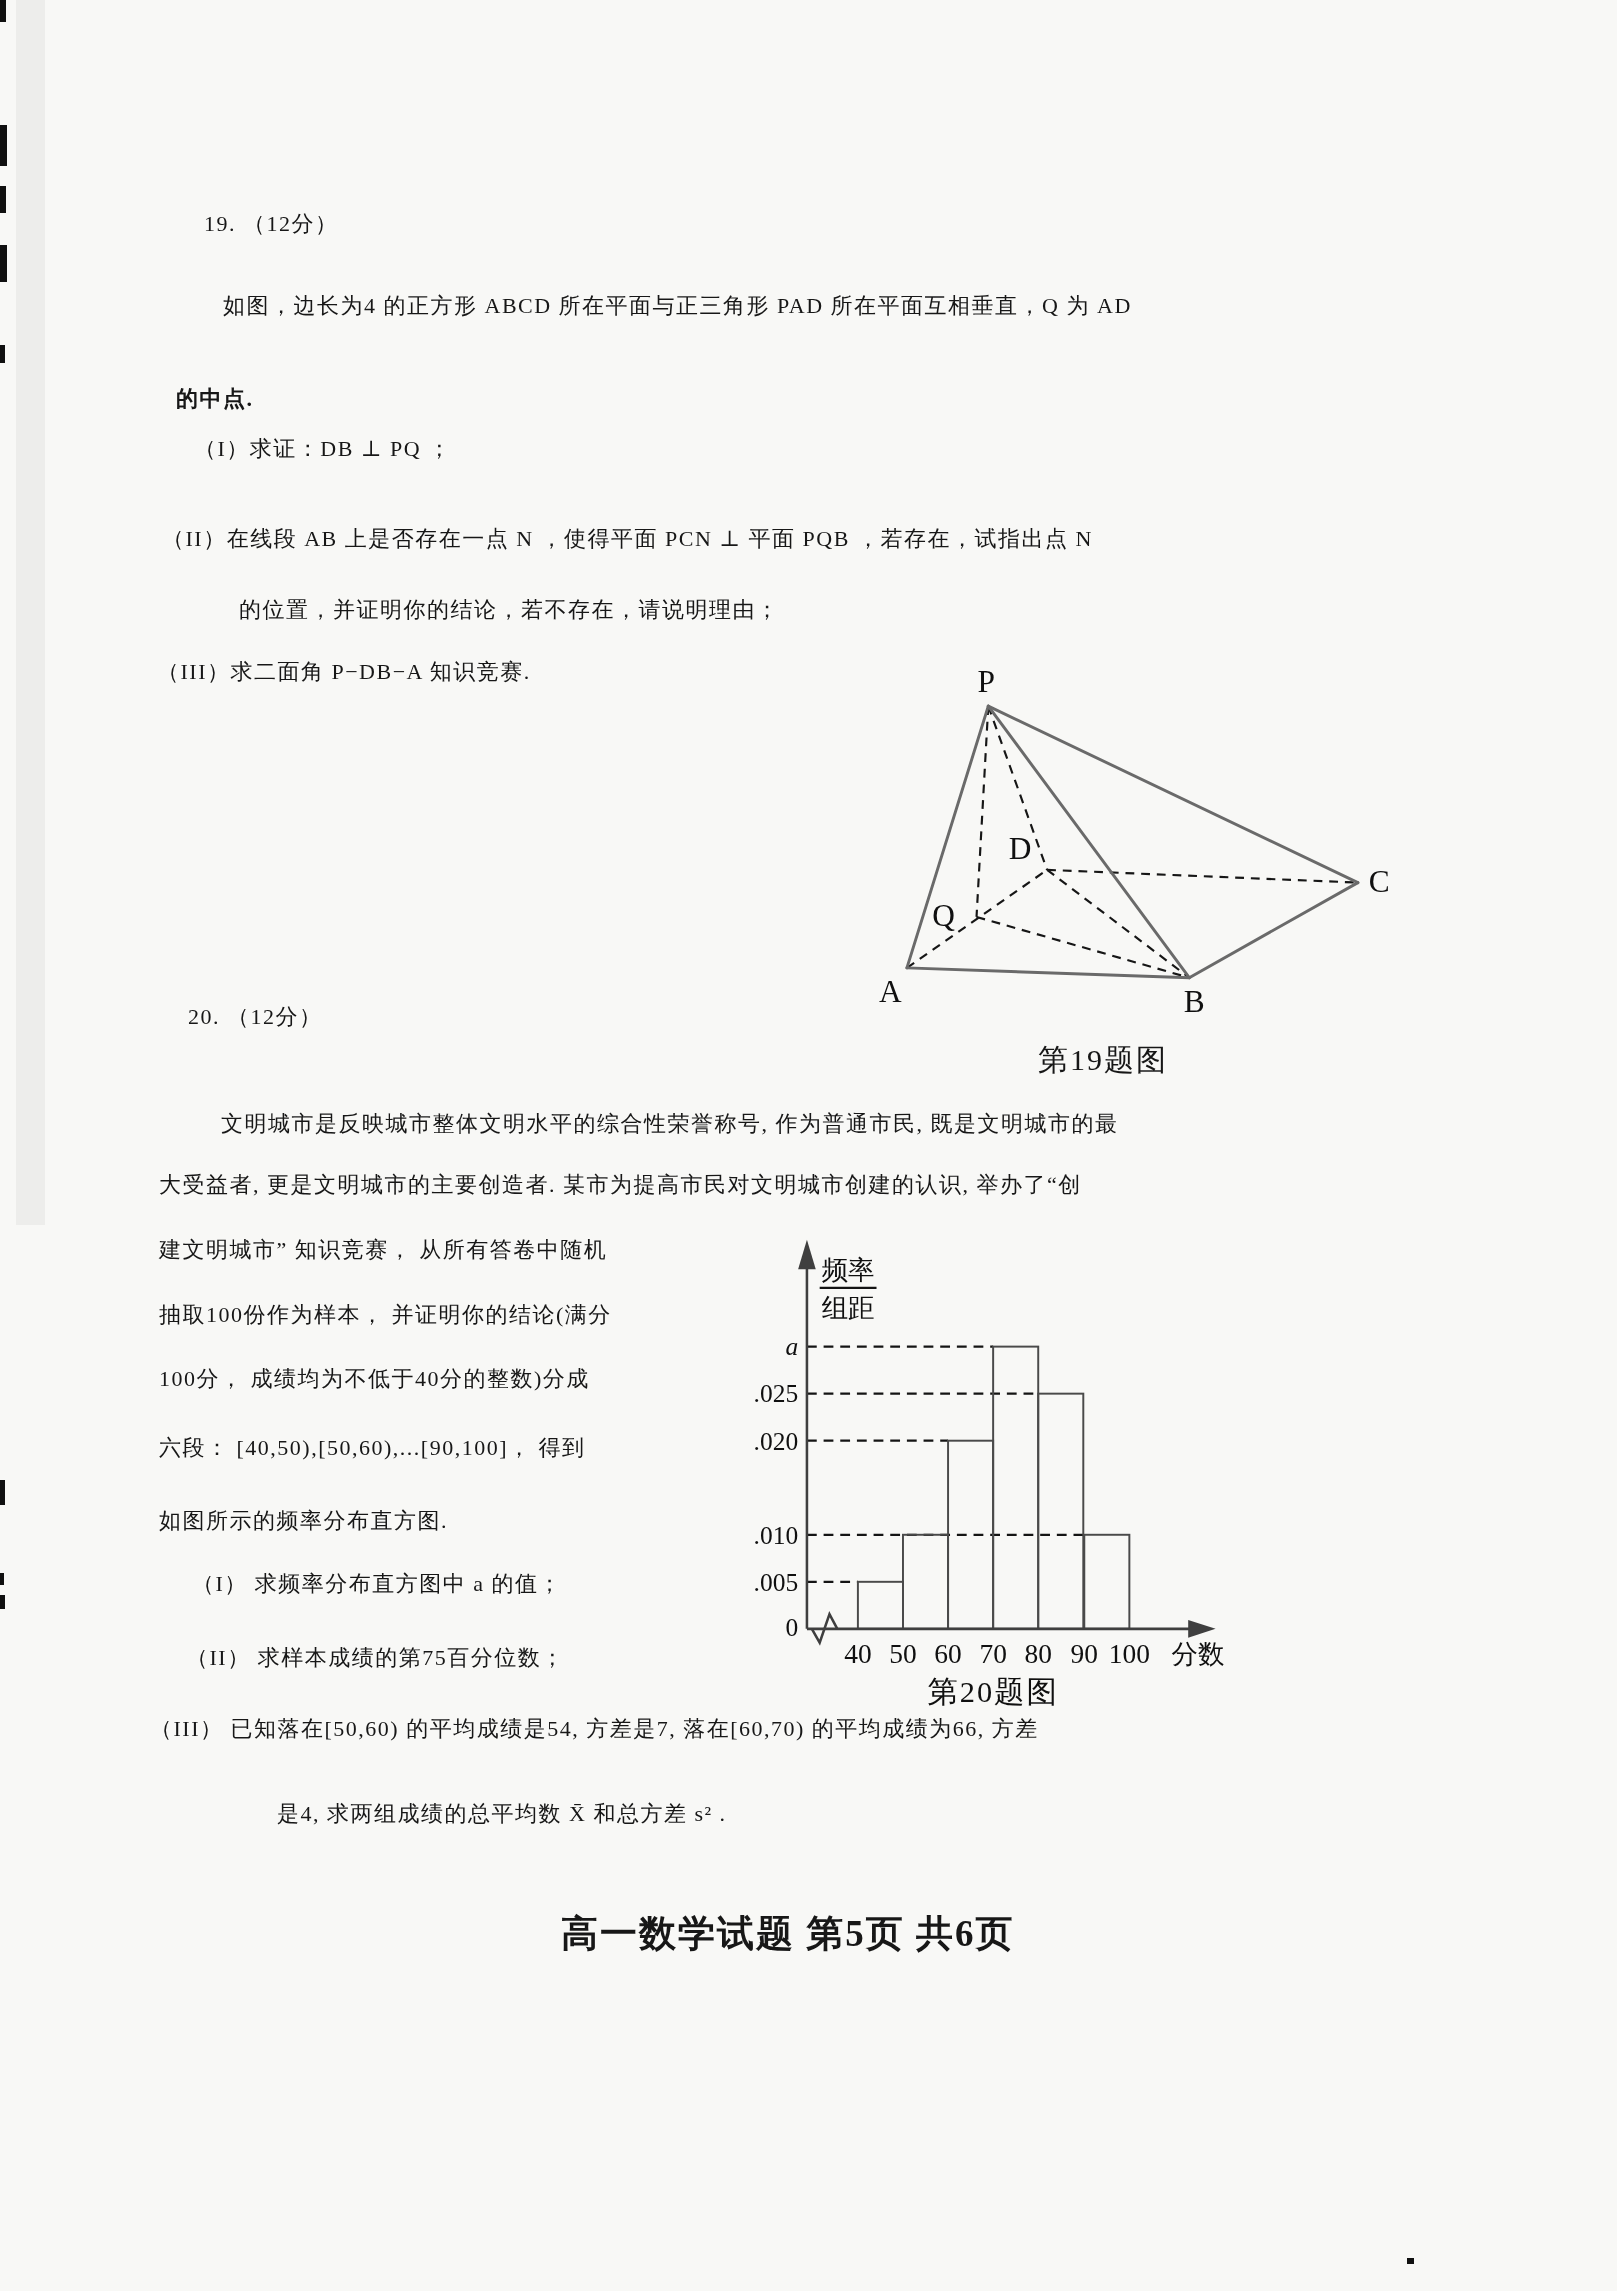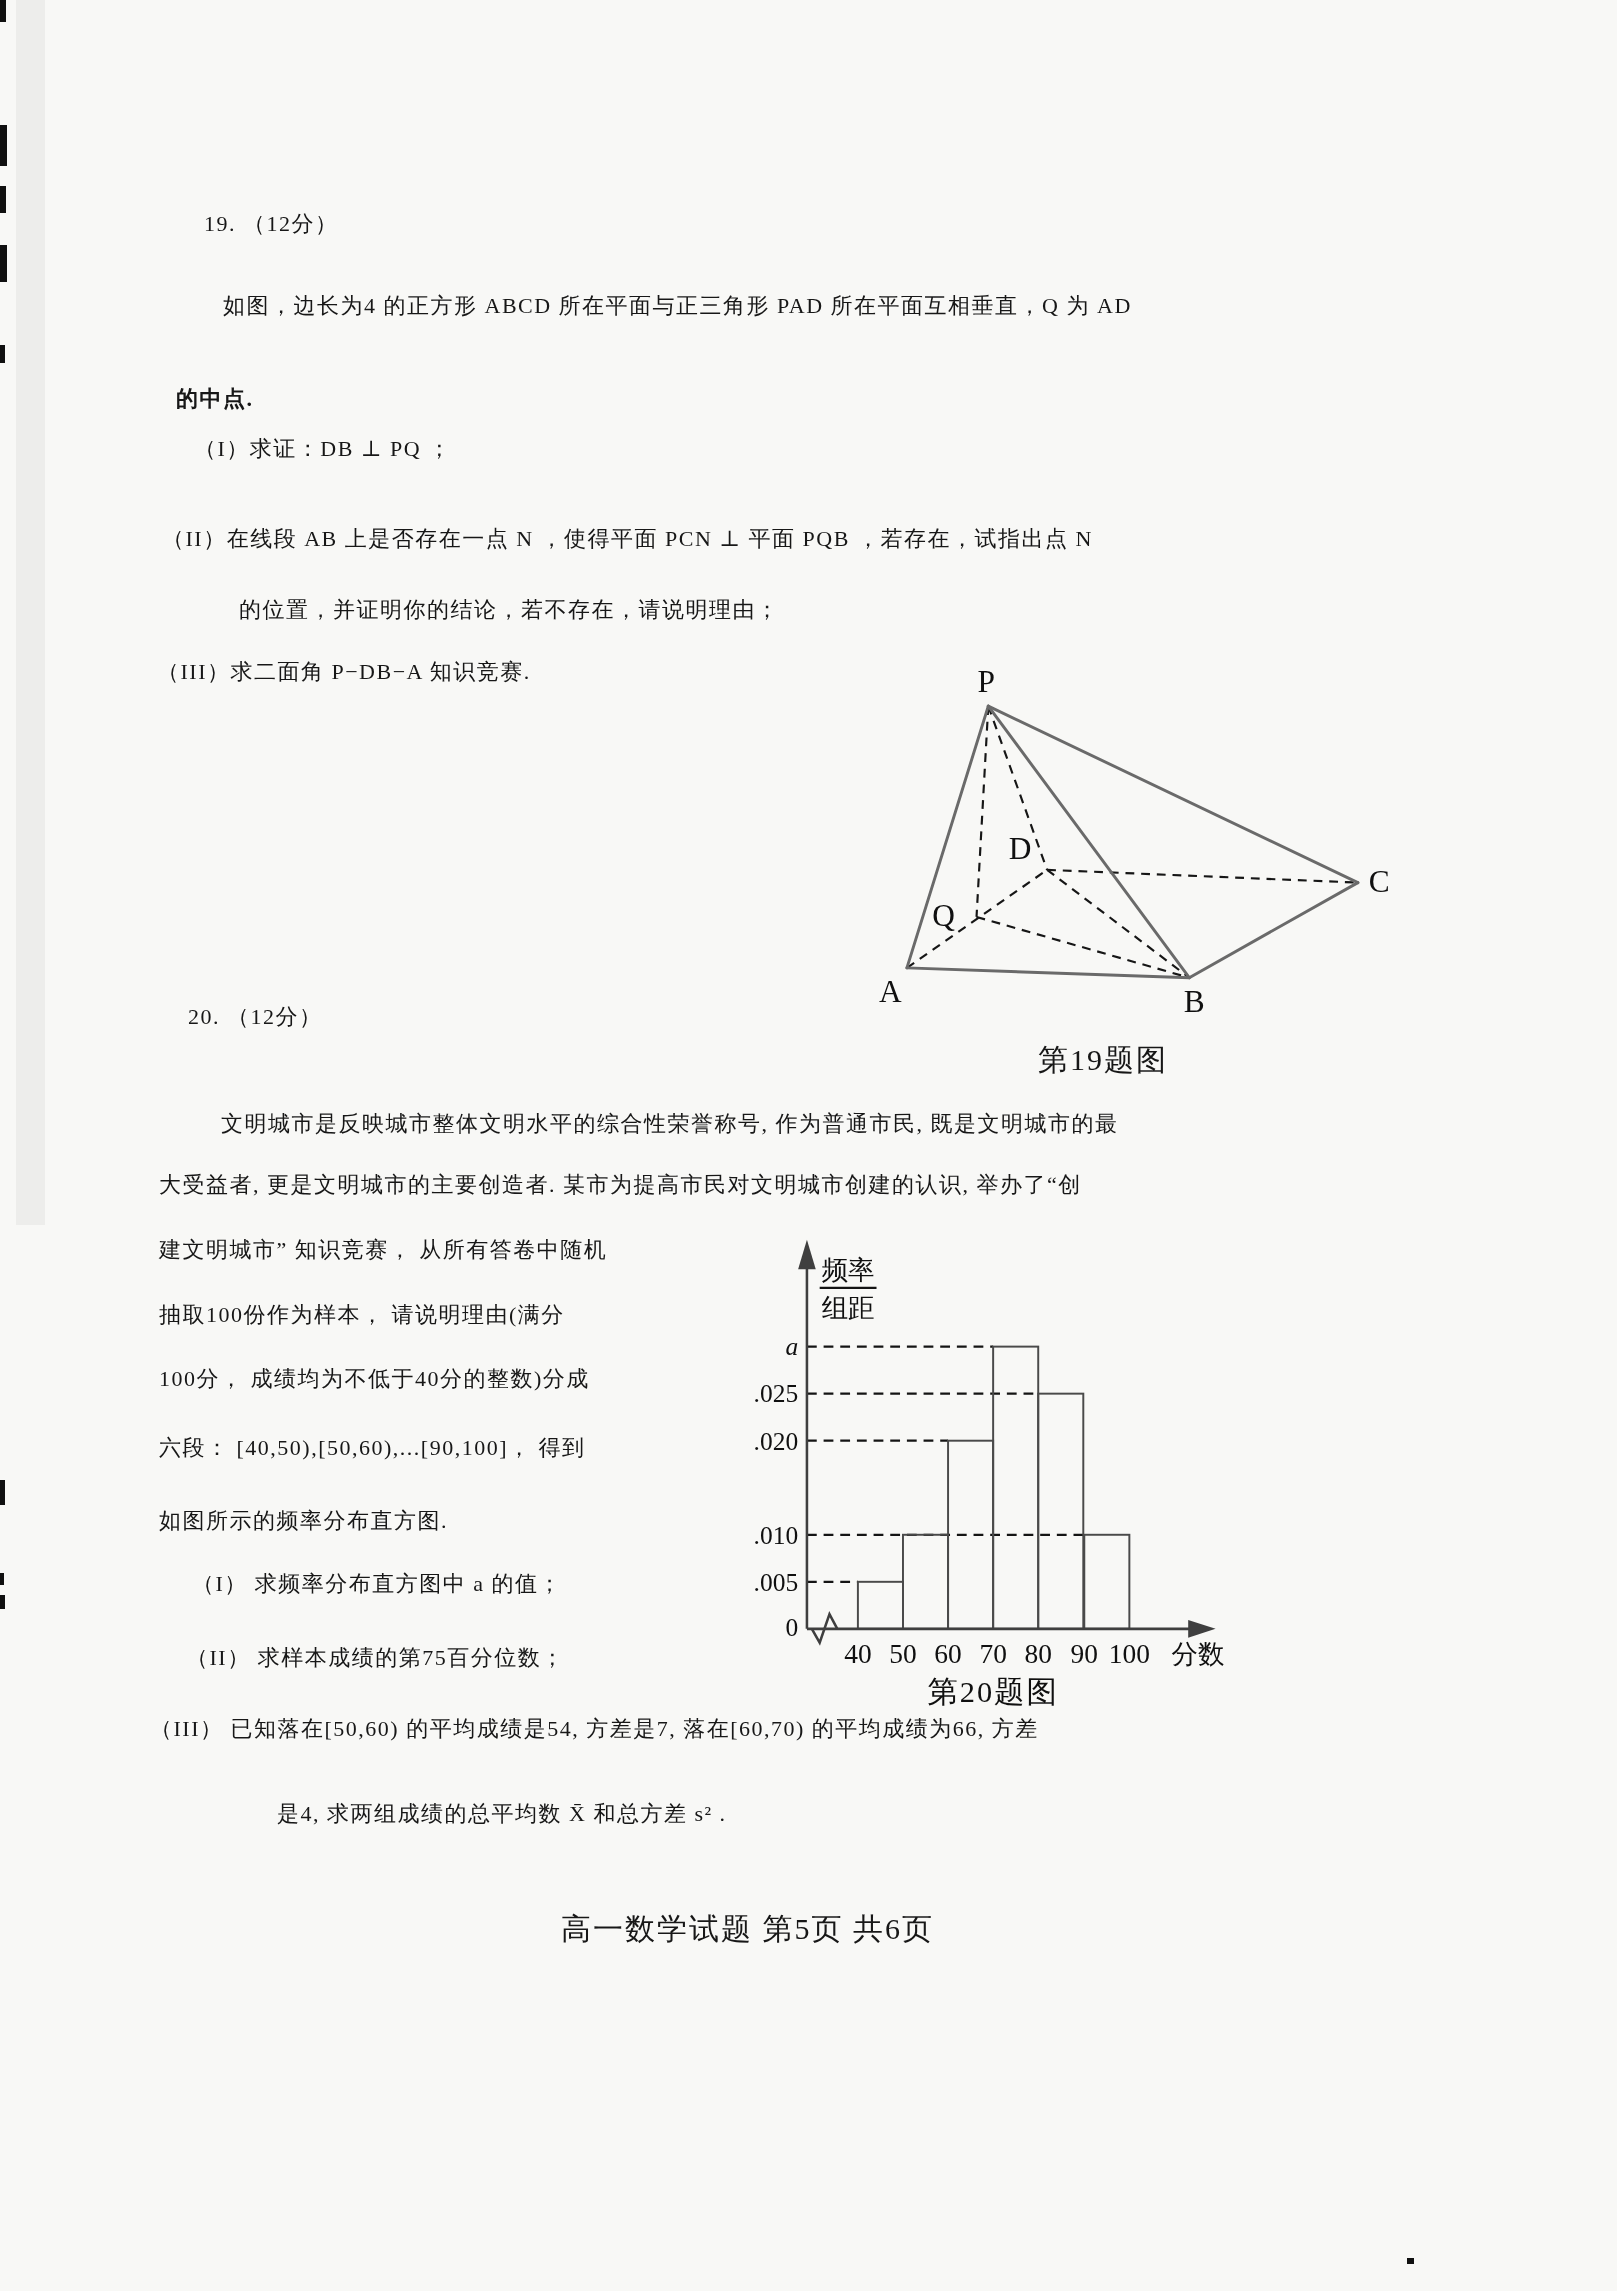--- a/index.html
+++ b/index.html
@@ -5,21 +5,21 @@
   html,body{margin:0;padding:0;}
   body{
     width:1617px;height:2292px;position:relative;overflow:hidden;
     background:#f8f8f6;
     font-family:"Liberation Serif","DejaVu Serif",serif;
     color:#171717;
   }
   .page-shade{position:absolute;left:15.7px;top:0;width:29px;height:1225px;background:#ededeb;}
   .txt{position:absolute;white-space:nowrap;font-size:22px;letter-spacing:1.5px;}
   .caption{position:absolute;white-space:nowrap;font-size:30px;letter-spacing:2px;margin-left:24px;}
-  .footer{position:absolute;white-space:nowrap;font-size:30px;font-weight:normal;letter-spacing:2px;}
+  .footer{position:absolute;white-space:nowrap;font-size:37px;font-weight:bold;letter-spacing:2px;}
   .artifact{position:absolute;background:#101010;}
   svg text{font-family:"Liberation Serif","DejaVu Serif",serif;fill:#101010;}
   svg .vlabel{font-size:32px;}
   svg .ytick{font-size:26px;}
   svg .xtick{font-size:28px;}
   svg .axlabel{font-size:27px;}
   svg .figcap{font-size:31px;letter-spacing:2px;}
   .solidEdge{stroke:#6a6a6a;stroke-width:3;fill:none;stroke-linecap:round;}
   .dashEdge{stroke:#161616;stroke-width:2.2;fill:none;stroke-dasharray:9 7;stroke-linecap:butt;}
   .axis{stroke:#3f3f3f;stroke-width:2.6;fill:none;}
@@ -70,21 +70,21 @@
   <text class="vlabel" x="38" y="350" text-anchor="middle">A</text>
   <text class="vlabel" x="348" y="360" text-anchor="middle">B</text>
   <text class="vlabel" x="526" y="238" text-anchor="start">C</text>
 </svg>
 <div class="caption" style="left:1014px;top:1040px;">第19题图</div>
 
 <div class="txt" style="left:188px;top:1002px;">20.  （12分）</div>
 <div class="txt" style="left:221px;top:1109px;">文明城市是反映城市整体文明水平的综合性荣誉称号, 作为普通市民, 既是文明城市的最</div>
 <div class="txt" style="left:159px;top:1170px;">大受益者, 更是文明城市的主要创造者. 某市为提高市民对文明城市创建的认识, 举办了“创</div>
 <div class="txt" style="left:159px;top:1235px;">建文明城市” 知识竞赛， 从所有答卷中随机</div>
-<div class="txt" style="left:159px;top:1300px;">抽取100份作为样本， 请说明理由(满分</div>
+<div class="txt" style="left:159px;top:1300px;">抽取100份作为样本， 并证明你的结论(满分</div>
 <div class="txt" style="left:159px;top:1364px;">100分， 成绩均为不低于40分的整数)分成</div>
 <div class="txt" style="left:159px;top:1433px;">六段： [40,50),[50,60),...[90,100]， 得到</div>
 <div class="txt" style="left:159px;top:1506px;">如图所示的频率分布直方图.</div>
 <div class="txt" style="left:192px;top:1569px;">（I） 求频率分布直方图中 a 的值；</div>
 <div class="txt" style="left:186px;top:1643px;">（II） 求样本成绩的第75百分位数；</div>
 <div class="txt" style="left:150px;top:1714px;">（III） 已知落在[50,60) 的平均成绩是54, 方差是7, 落在[60,70) 的平均成绩为66, 方差</div>
 <div class="txt" style="left:277px;top:1799px;">是4, 求两组成绩的总平均数 X̄ 和总方差 s² .</div>
 
 <svg style="position:absolute;left:755px;top:1230px;" width="490" height="490" viewBox="0 0 500 500">
 

